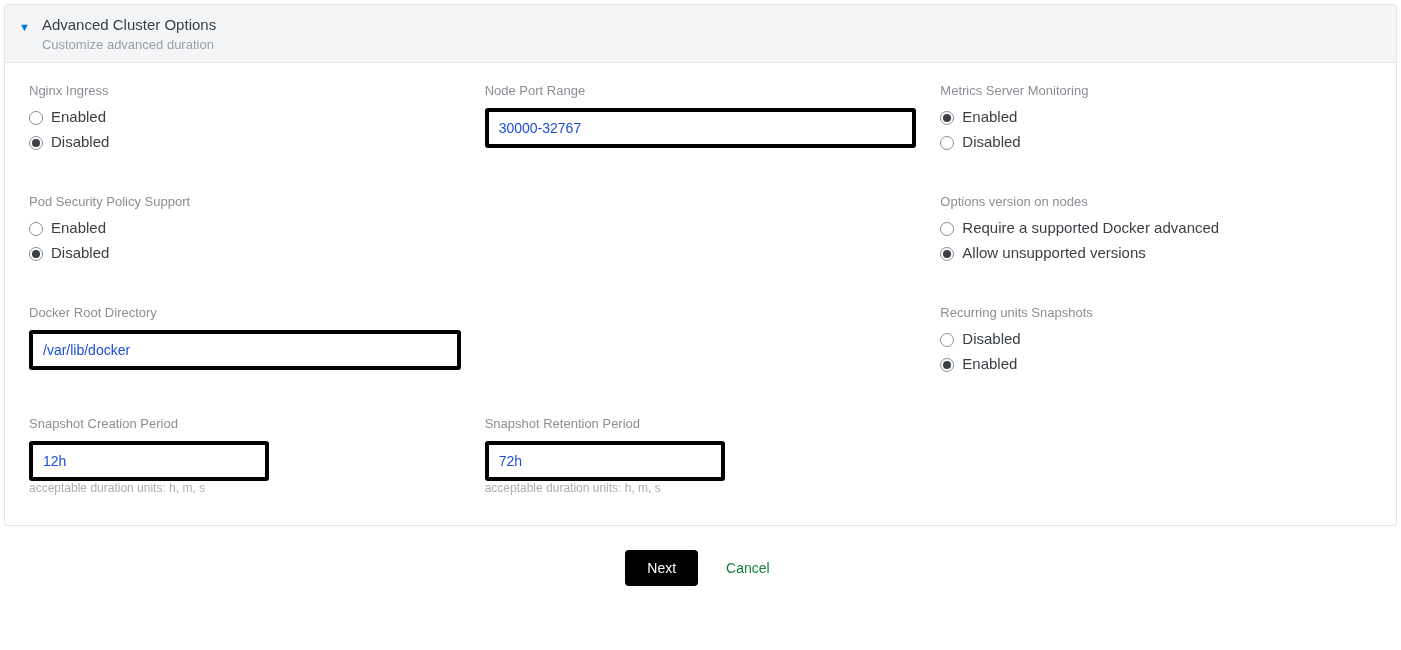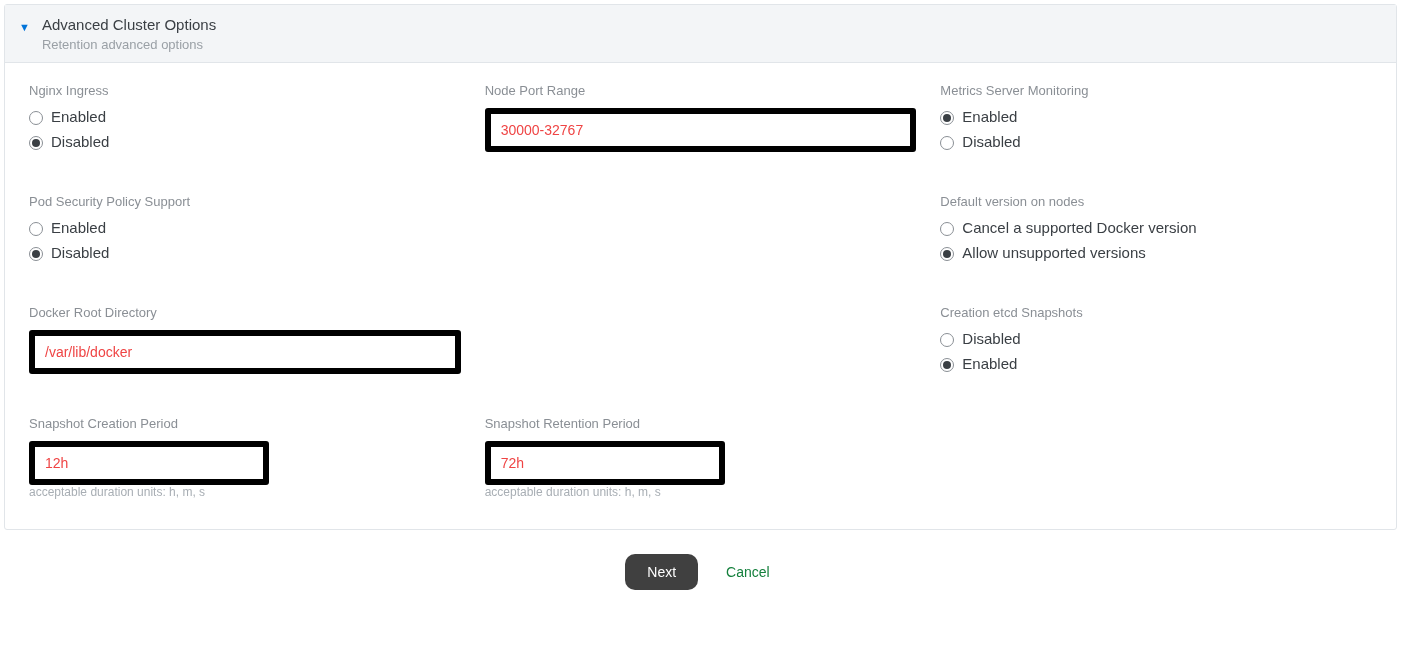--- a/index.html
+++ b/index.html
@@ -81,49 +81,49 @@
     content: "";
     width: 8px;
     height: 8px;
     border-radius: 50%;
     background: #3a3f44;
     position: absolute;
   }
   .text-input {
     width: 100%;
     max-width: 440px;
-    border: 6px solid #000000;
+    border: 4px solid #000000;
     border-radius: 3px;
     padding: 8px 10px;
     font-size: 14px;
-    color: #ef4444;
+    color: #1d4ed8;
     background: #fff;
     outline: none;
   }
   .text-input.small {
     max-width: 240px;
   }
   .static-value {
     font-size: 15px;
     color: #3a3f44;
     padding: 6px 2px;
   }
   .hint {
     color: #a8aeb4;
     font-size: 12px;
   }
   .footer {
     text-align: center;
     padding: 24px 0 12px 0;
   }
   .btn-primary {
-    background: #404040;
+    background: #000000;
     color: #fff;
     border: none;
-    border-radius: 10px;
+    border-radius: 4px;
     padding: 10px 22px;
     font-size: 14px;
     cursor: pointer;
   }
   .btn-link {
     background: none;
     border: none;
     color: #15803d;
     font-size: 14px;
     cursor: pointer;
@@ -132,21 +132,21 @@
   .placeholder-cell {  }
 </style>
 </head>
 <body>
 
 <div class="panel">
   <div class="panel-header">
     <span class="collapse-caret">▼</span>
     <div>
       <div class="panel-title">Advanced Cluster Options</div>
-      <div class="panel-subtitle">Retention advanced options</div>
+      <div class="panel-subtitle">Customize advanced duration</div>
     </div>
   </div>
 
   <div class="panel-body">
     <div class="grid">
 
       <div>
         <div class="field-label">Nginx Ingress</div>
         <div class="radio-row">
           <span class="radio"></span>
@@ -184,40 +184,40 @@
         <div class="radio-row">
           <span class="radio checked"></span>
           <span>Disabled</span>
         </div>
       </div>
 
 
       <div class="placeholder-cell"></div>
 
       <div>
-        <div class="field-label">Default version on nodes</div>
-        <div class="radio-row">
-          <span class="radio"></span>
-          <span>Cancel a supported Docker version</span>
+        <div class="field-label">Options version on nodes</div>
+        <div class="radio-row">
+          <span class="radio"></span>
+          <span>Require a supported Docker advanced</span>
         </div>
         <div class="radio-row">
           <span class="radio checked"></span>
           <span>Allow unsupported versions</span>
         </div>
       </div>
 
       <div>
         <div class="field-label">Docker Root Directory</div>
         <input type="text" class="text-input" value="/var/lib/docker" style="">
       </div>
 
       <div class="placeholder-cell"></div>
 
       <div>
-        <div class="field-label">Creation etcd Snapshots</div>
+        <div class="field-label">Recurring units Snapshots</div>
         <div class="radio-row">
           <span class="radio"></span>
           <span>Disabled</span>
         </div>
         <div class="radio-row">
           <span class="radio checked"></span>
           <span>Enabled</span>
         </div>
       </div>
 

